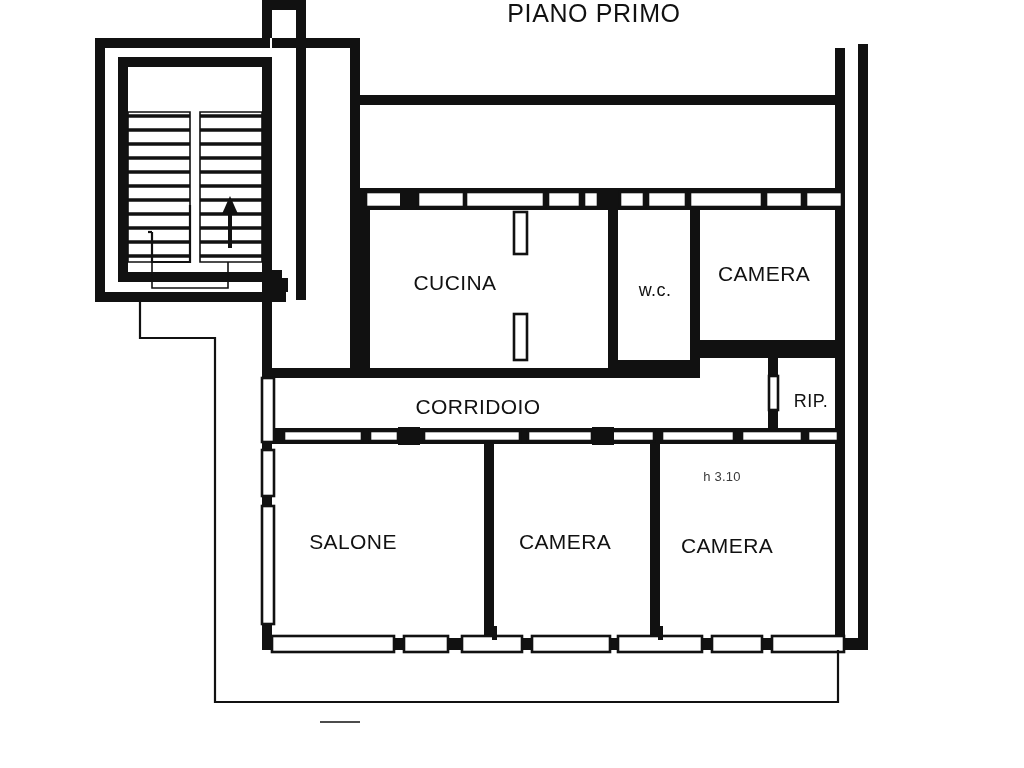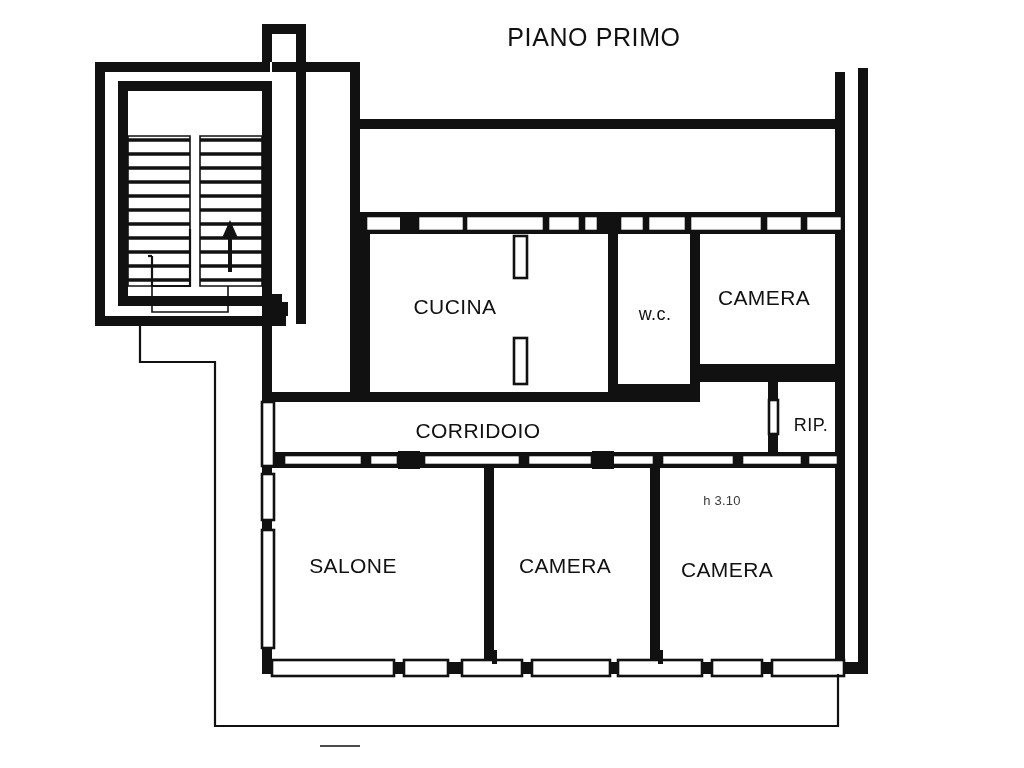--- a/index.html
+++ b/index.html
@@ -12,21 +12,20 @@
     height: 768px;
     font-family: "Liberation Sans", sans-serif;
     overflow: hidden;
     position: relative;
   }
   #plan-root {
     position: relative;
     width: 1024px;
     height: 587px;
     background: #ffffff;
-    margin-top: 24px;
   }
   svg#floorplan {
     display: block;
     width: 1024px;
     height: 768px;
   }
   .wall      { fill: #111111; stroke: none; }
   .thinline  { fill: none; stroke: #111111; stroke-width: 2.2; }
   .hairline  { fill: none; stroke: #111111; stroke-width: 1.6; }
   .tread     { fill: none; stroke: #111111; stroke-width: 3.6; }

